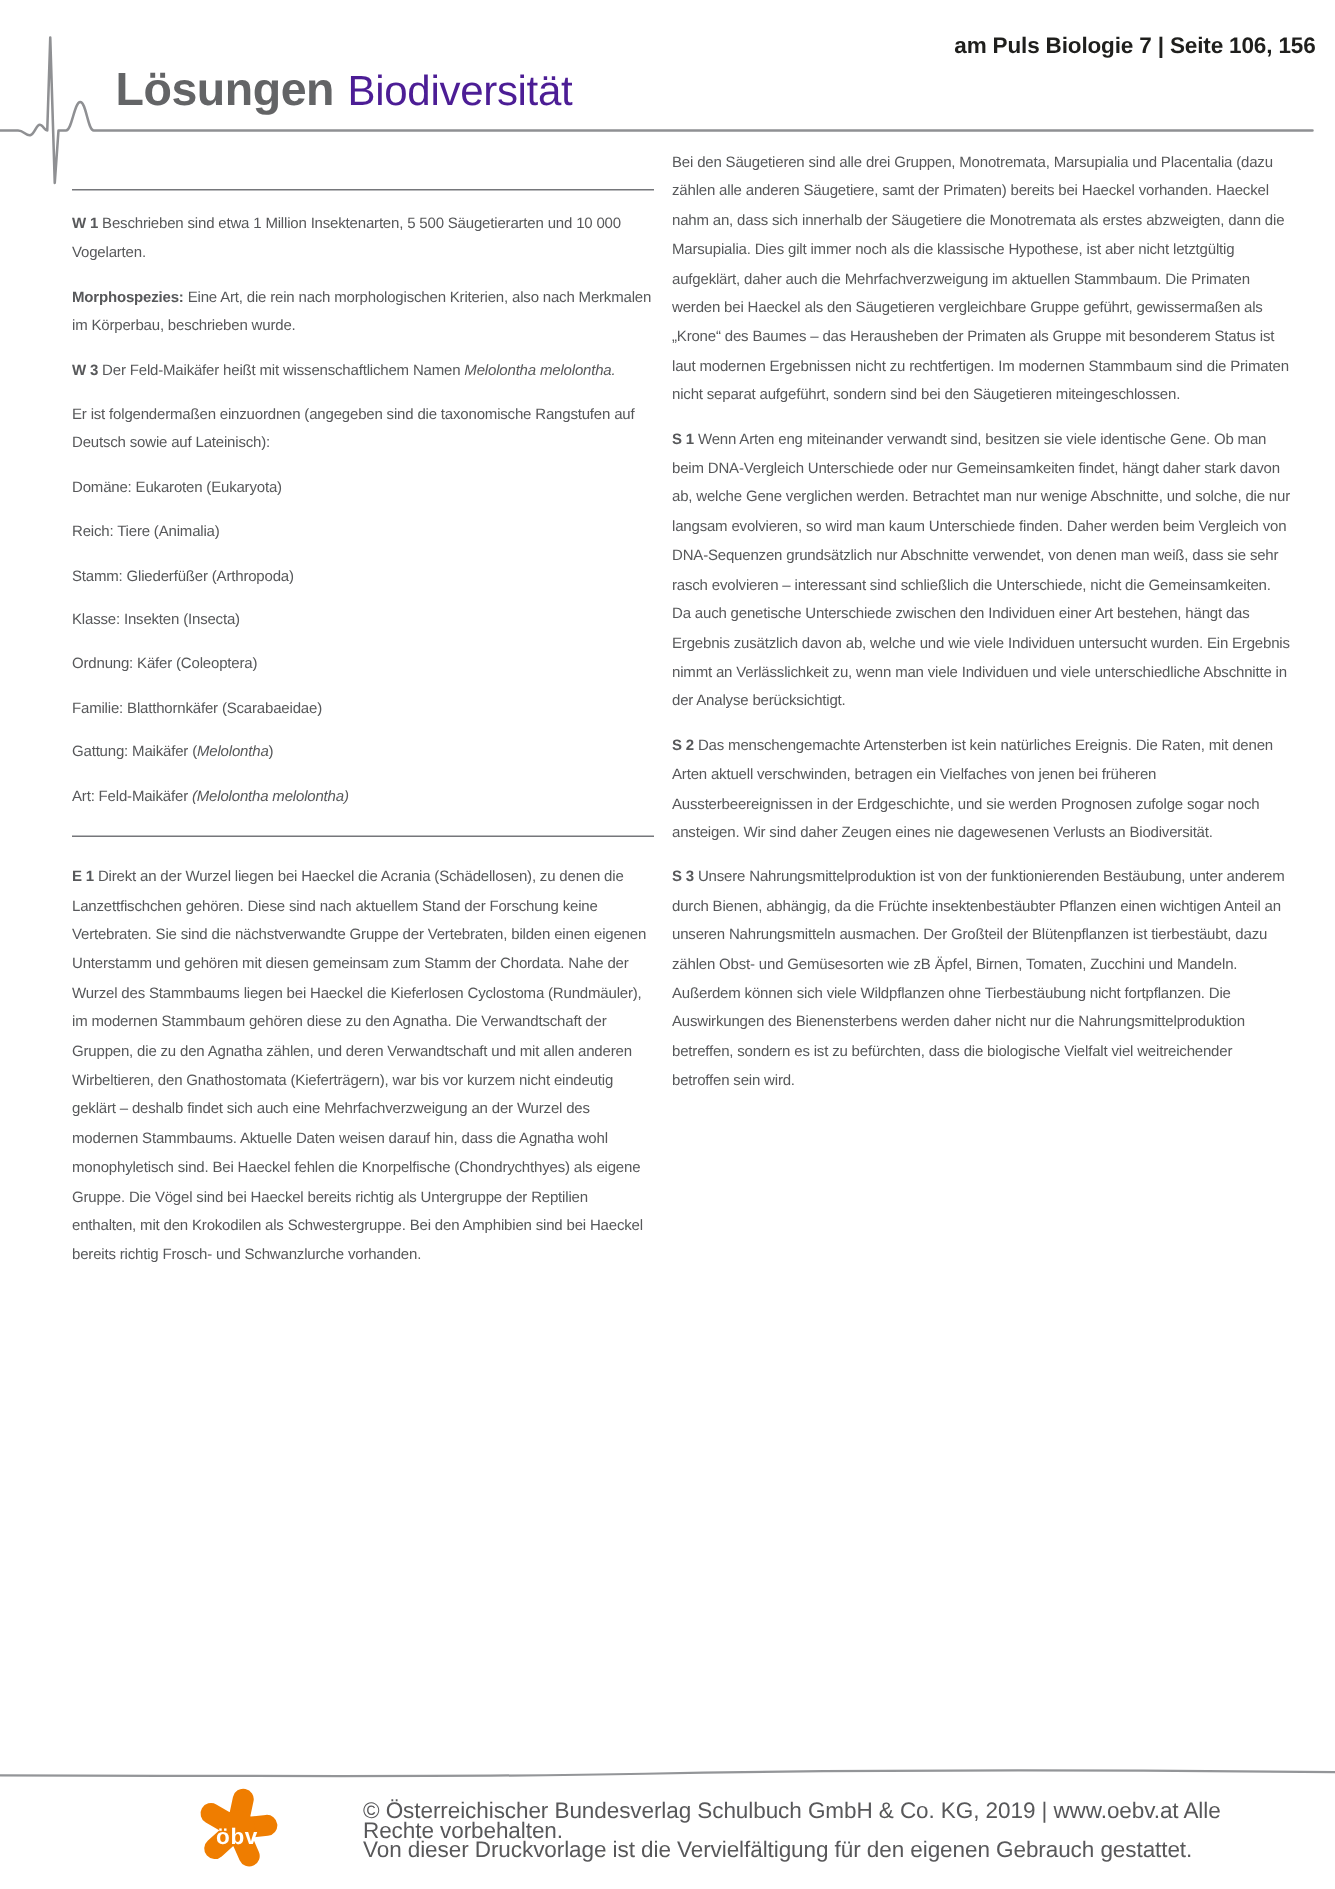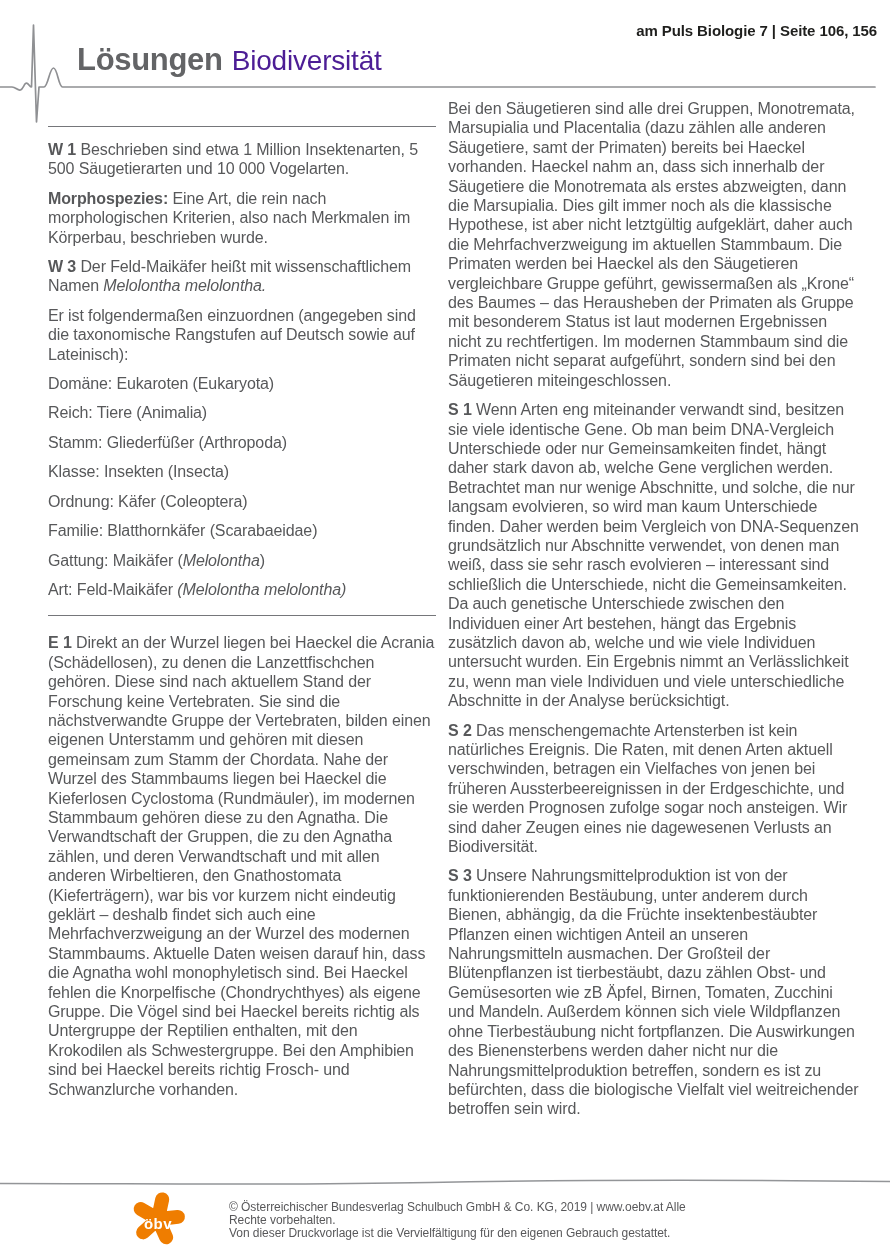--- a/index.html
+++ b/index.html
@@ -11,35 +11,35 @@
   
   .ecg-svg{position:absolute;left:0;top:0;width:890px;height:135px;}
   .page-ref{
     position:absolute;top:22px;right:13px;
     font-size:15px;font-weight:bold;color:#1f1f1d;letter-spacing:-0.1px;
   }
   .title-wrap{position:absolute;left:77px;top:42px;display:flex;align-items:baseline;white-space:nowrap;}
   .title-bold{font-size:31px;font-weight:bold;color:#636466;letter-spacing:-0.3px;}
   .title-light{font-size:28px;font-weight:400;color:#4c1d95;margin-left:9px;letter-spacing:-0.2px;}
   
-  .col{position:absolute;color:#57585a;font-size:16px;line-height:19.4px;letter-spacing:-0.12px;}
+  .col{position:absolute;color:#57585a;font-size:10px;line-height:19.4px;letter-spacing:-0.12px;}
   .col-left{left:48px;top:126px;width:388px;}
   .col-right{left:448px;top:99px;width:412px;}
   .col-rule{border:0;border-top:1.5px solid #75767a;margin:0 0 13px 0;}
   .para{margin:0 0 10px 0;}
   .para:last-child{margin-bottom:0;}
   .b{font-weight:bold;}
   .i{font-style:italic;}
   .divider{border:0;border-top:1.5px solid #75767a;margin:16px 0 17px 0;}
   
   .footer-rule-svg{position:absolute;left:0;top:1172px;width:890px;height:24px;}
   .logo-svg{position:absolute;left:124px;top:1192px;width:68px;height:54px;}
   .footer-text{
-    position:absolute;left:229px;top:1201px;
-    font-size:12px;line-height:13px;color:#58585a;letter-spacing:-0.05px;
+    position:absolute;left:242px;top:1201px;
+    font-size:15px;line-height:13px;color:#58585a;letter-spacing:-0.05px;
     white-space:nowrap;
   }
 </style>
 </head>
 <body>
 
 <div>
   <svg class="ecg-svg" viewBox="0 0 890 135" preserveAspectRatio="none" aria-hidden="true">
     <path d="M0,87 H12 C16,87 17.5,91 20.5,90 C23.5,89 24.5,81.5 27.5,83.5 C29.5,85 30,87 31.5,87 L33.5,25 L36.5,122 L39,87 H44 C48,87 49.5,68 53.5,68 C57.5,68 58.5,87 62.5,87 H875" fill="none" stroke="#8f9093" stroke-width="1.7" stroke-linejoin="round" stroke-linecap="round"></path>
   </svg>

